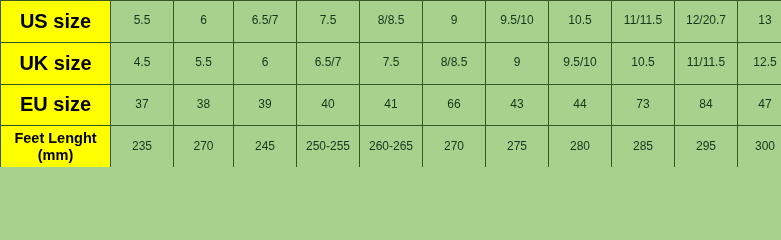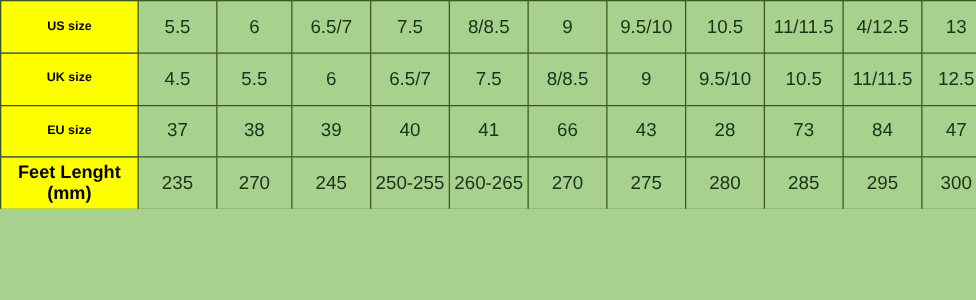--- a/index.html
+++ b/index.html
@@ -24,32 +24,32 @@
 
   #size-chart tr {
     height: 41.75px;
   }
 
   #size-chart td {
     border: 1.5px solid #375623;
     text-align: center;
     vertical-align: middle;
     color: #17351a;
-    font-size: 15px;
+    font-size: 12px;
     padding: 0 1px;
     line-height: 1.15;
     white-space: nowrap;
     overflow: hidden;
   }
 
   
   #size-chart td.rowhead {
     background: #ffff00;
     font-weight: bold;
-    font-size: 10px;
+    font-size: 20px;
     color: #000000;
     width: 107px;
   }
 
   #size-chart td.rowhead.two-line {
     font-size: 14.5px;
     line-height: 1.18;
     white-space: normal;
   }
 
@@ -74,21 +74,21 @@
       <td class="rowhead">US size</td>
       <td class="val wide">5.5</td>
       <td class="val mid">6</td>
       <td class="val wide">6.5/7</td>
       <td class="val wide">7.5</td>
       <td class="val wide">8/8.5</td>
       <td class="val wide">9</td>
       <td class="val wide">9.5/10</td>
       <td class="val wide">10.5</td>
       <td class="val wide">11/11.5</td>
-      <td class="val wide">4/12.5</td>
+      <td class="val wide">12/20.7</td>
       <td class="val narrow">13</td>
 
     </tr>
 
     <tr>
       <td class="rowhead">UK size</td>
       <td class="val wide">4.5</td>
       <td class="val mid">5.5</td>
       <td class="val wide">6</td>
       <td class="val wide">6.5/7</td>
@@ -104,21 +104,21 @@
 
     <tr>
       <td class="rowhead">EU size</td>
       <td class="val wide">37</td>
       <td class="val mid">38</td>
       <td class="val wide">39</td>
       <td class="val wide">40</td>
       <td class="val wide">41</td>
       <td class="val wide">66</td>
       <td class="val wide">43</td>
-      <td class="val wide">28</td>
+      <td class="val wide">44</td>
       <td class="val wide">73</td>
       <td class="val wide">84</td>
       <td class="val narrow">47</td>
 
     </tr>
 
     <tr>
       <td class="rowhead two-line">
           <span class="hdr-line">Feet Lenght</span>
           <span class="hdr-line">(mm)</span>

